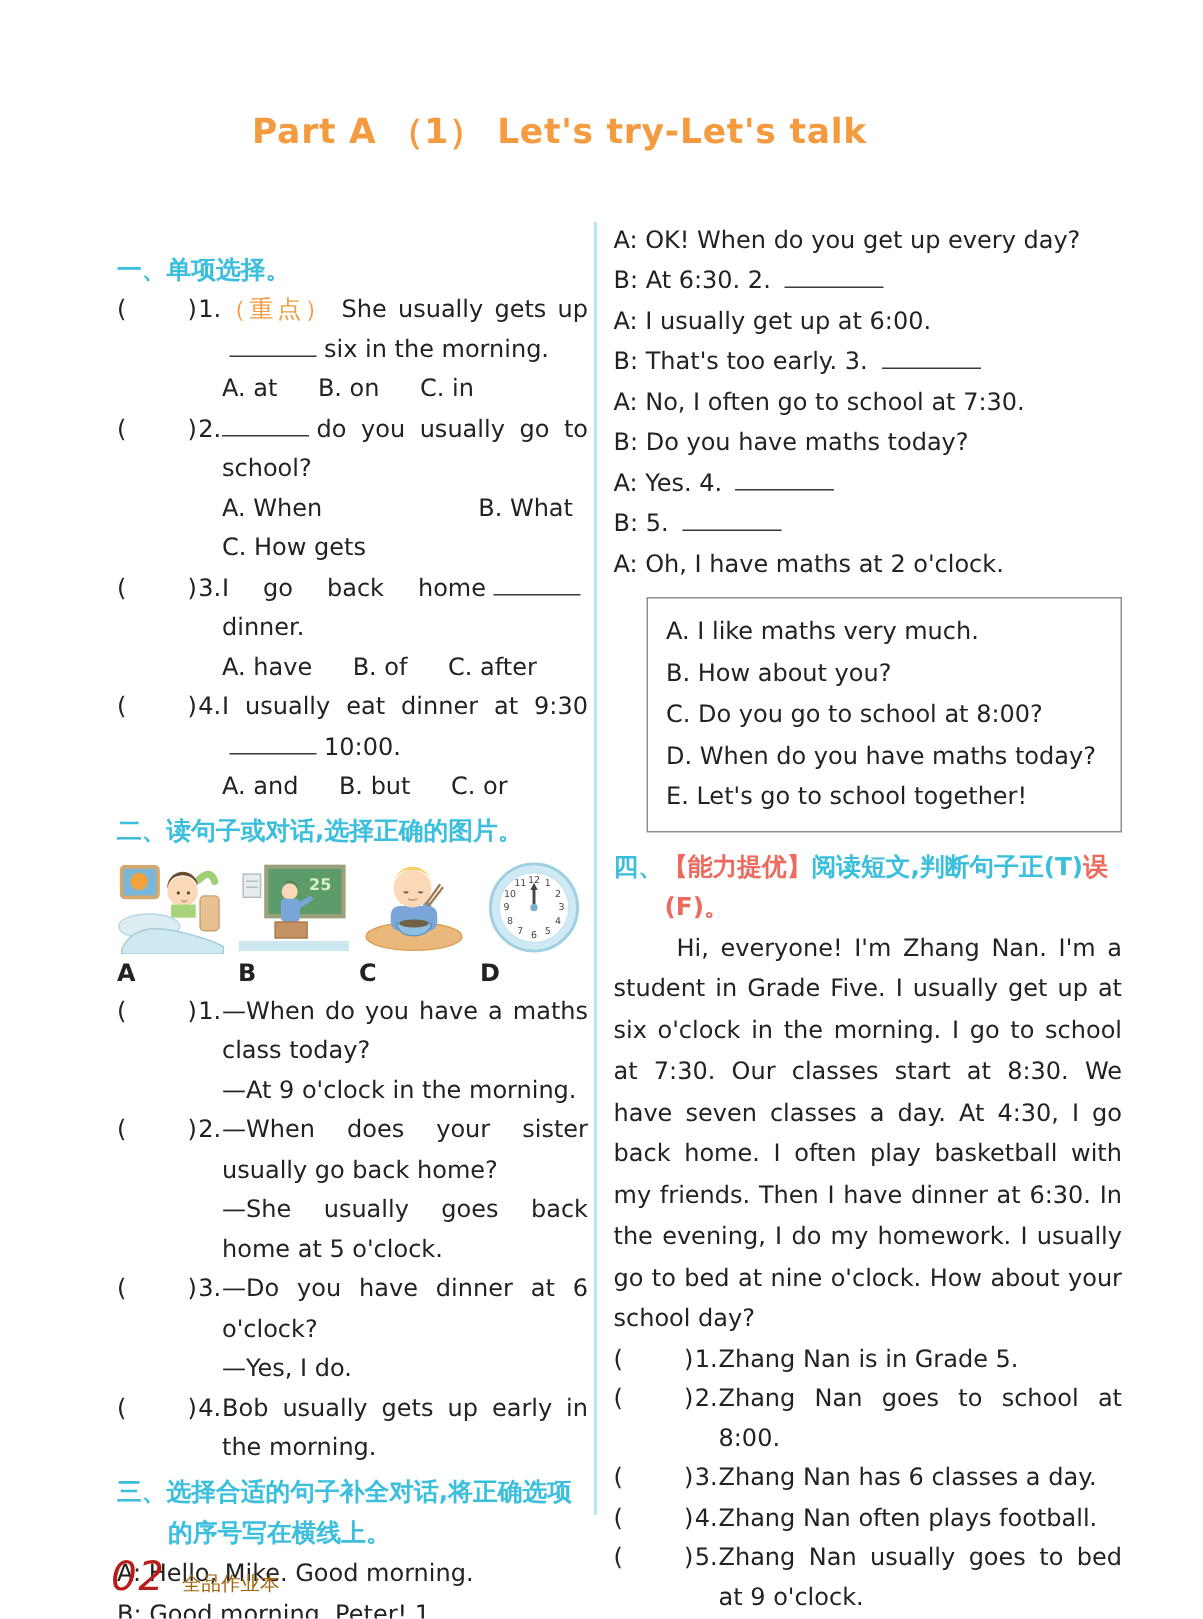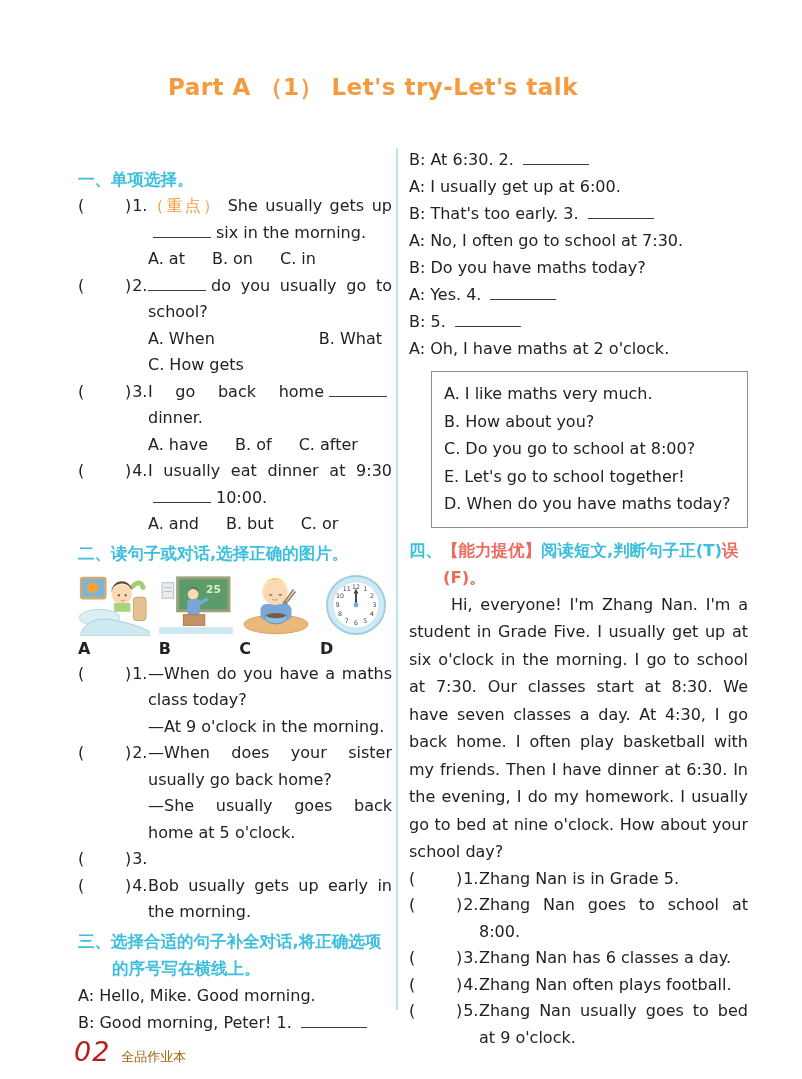--- a/index.html
+++ b/index.html
@@ -192,52 +192,57 @@
   </div>
   <div class="q">
     <span class="qm"><span>(        )</span><span class="num">2.</span></span>
     <div class="qb">
       <div>—When does your sister usually go back home?</div>
       <div>—She usually goes back home at 5 o'clock.</div>
     </div>
   </div>
   <div class="q">
     <span class="qm"><span>(        )</span><span class="num">3.</span></span>
+    <div class="qb">
+      <div>—Do you have dinner at 6 o'clock?</div>
+      <div>—Yes, I do.</div>
+    </div>
   </div>
   <div class="q">
     <span class="qm"><span>(        )</span><span class="num">4.</span></span>
     <div class="qb">
       <div>Bob usually gets up early in the morning.</div>
     </div>
   </div>
 
   <div class="sec-h hang">三、选择合适的句子补全对话,将正确选项的序号写在横线上。</div>
 
   <div class="dline">A: Hello, Mike. Good morning.</div>
   <div class="dline"><span>B: Good morning, Peter! 1.</span><span class="blank w"></span></div>
 
 </div>
 
 <div class="col-right">
 
+  <div class="dline">A: OK! When do you get up every day?</div>
   <div class="dline"><span>B: At 6:30. 2.</span><span class="blank w"></span></div>
   <div class="dline">A: I usually get up at 6:00.</div>
   <div class="dline"><span>B: That's too early. 3.</span><span class="blank w"></span></div>
   <div class="dline">A: No, I often go to school at 7:30.</div>
   <div class="dline">B: Do you have maths today?</div>
   <div class="dline"><span>A: Yes. 4.</span><span class="blank w"></span></div>
   <div class="dline"><span>B: 5.</span><span class="blank w"></span></div>
   <div class="dline">A: Oh, I have maths at 2 o'clock.</div>
 
   <div class="optbox">
     <div class="dline">A. I like maths very much.</div>
     <div class="dline">B. How about you?</div>
     <div class="dline">C. Do you go to school at 8:00?</div>
+    <div class="dline">D. When do you have maths today?</div>
     <div class="dline">E. Let's go to school together!</div>
-    <div class="dline">D. When do you have maths today?</div>
   </div>
 
   <div class="sec-h s4h hang"><span class="cyan">四、</span><span class="red">【能力提优】</span><span class="cyan">阅读短文,判断句子正(T)</span><span class="red">误(F)。</span></div>
 
   <div class="passage">Hi, everyone! I'm Zhang Nan. I'm a student in Grade Five. I usually get up at six o'clock in the morning. I go to school at 7:30. Our classes start at 8:30. We have seven classes a day. At 4:30, I go back home. I often play basketball with my friends. Then I have dinner at 6:30. In the evening, I do my homework. I usually go to bed at nine o'clock. How about your school day?</div>
 
   <div class="q">
     <span class="qm"><span>(        )</span><span class="num">1.</span></span>
     <div class="qb">Zhang Nan is in Grade 5.</div>
   </div>

